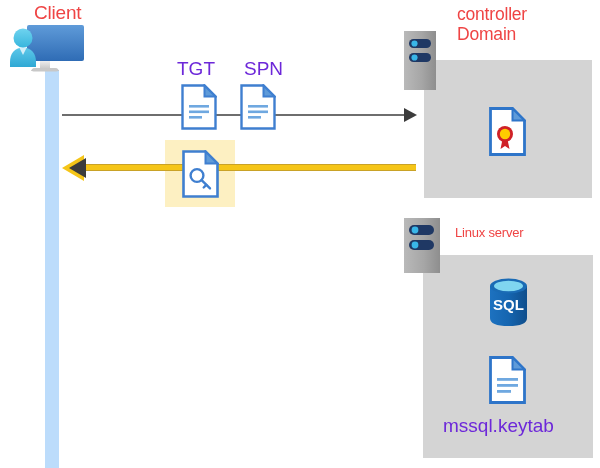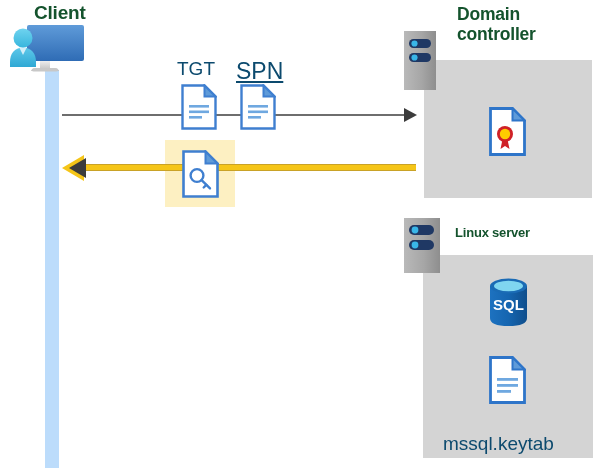--- a/index.html
+++ b/index.html
@@ -19,54 +19,53 @@
     position: absolute;
     left: 0; top: 0;
     width: 600px;
     height: 468px;
     background: #ffffff;
   }
   .abs { position: absolute; }
 
   
   .title-bold {
-    font-weight: bold;
-    color: #14532d;
+    font-weight: normal;
+    color: #ef4444;
     line-height: 1.15;
     letter-spacing: -0.2px;
   }
   .lbl-client {
     left: 34px; top: 2px;
     font-size: 19px;
   }
   .lbl-dc {
     left: 457px; top: 4px;
     font-size: 17.5px;
     width: 140px;
   }
   .lbl-linux {
     left: 455px; top: 226px;
     font-size: 13px;
     width: 145px;
   }
   .lbl-plain {
-    color: #0c4a6e;
+    color: #6d28d9;
     font-weight: normal;
   }
   .lbl-tgt {
     left: 177px; top: 58px;
     font-size: 19px;
   }
   .lbl-spn {
-    left: 236px; top: 58px;
-    font-size: 23px;
-    text-decoration: underline;
+    left: 244px; top: 58px;
+    font-size: 19px;
   }
   .lbl-keytab {
-    left: 443px; top: 433px;
+    left: 443px; top: 415px;
     font-size: 19px;
   }
 
   
   .panel {
     background: #d4d4d4;
   }
   .panel-dc {
     left: 424px; top: 60px;
     width: 168px; height: 138px;
@@ -225,22 +224,22 @@
       <path d="M23.5 1.5 l12 12 h-12 z" fill="#5f9bd9" stroke="#3f7fd0" stroke-width="2"></path>
       <g fill="none" stroke="#3f7fd0" stroke-width="2.4" stroke-linecap="round">
         <circle cx="15" cy="25.5" r="6.4"></circle>
         <path d="M19.6 30.2 L28 38.4"></path>
         <path d="M24.3 34.9 l-2.6 2.6"></path>
       </g>
     </svg>
   </div>
 
   <div class="abs title-bold lbl-dc">
+    <div>controller</div>
     <div>Domain</div>
-    <div>controller</div>
   </div>
 
   <div class="abs icon ic-srv-dc">
     <svg width="32" height="59" viewBox="0 0 32 59" xmlns="http://www.w3.org/2000/svg">
       <defs>
         <linearGradient id="srvGradA" x1="0" y1="0" x2="1" y2="0">
           <stop offset="0%" stop-color="#b9b9b9"></stop>
           <stop offset="55%" stop-color="#a6a6a6"></stop>
           <stop offset="100%" stop-color="#8e8e8e"></stop>
         </linearGradient>

